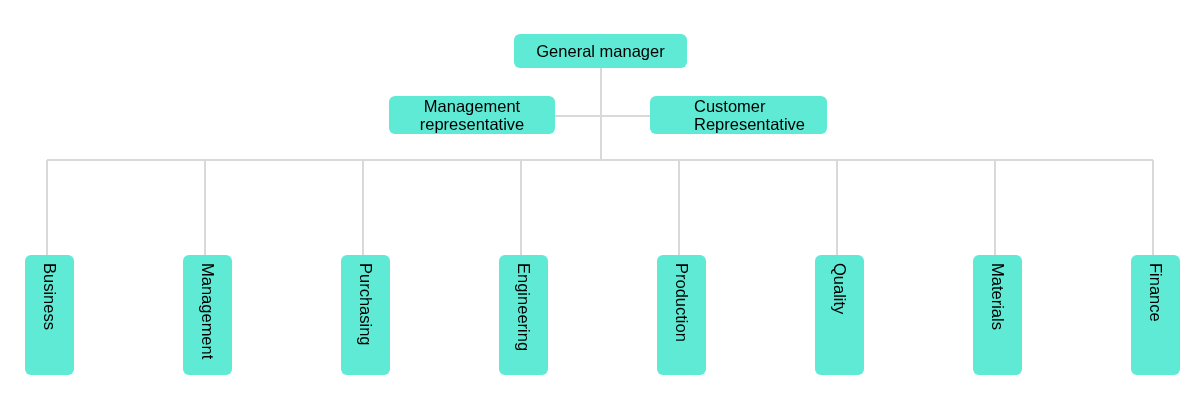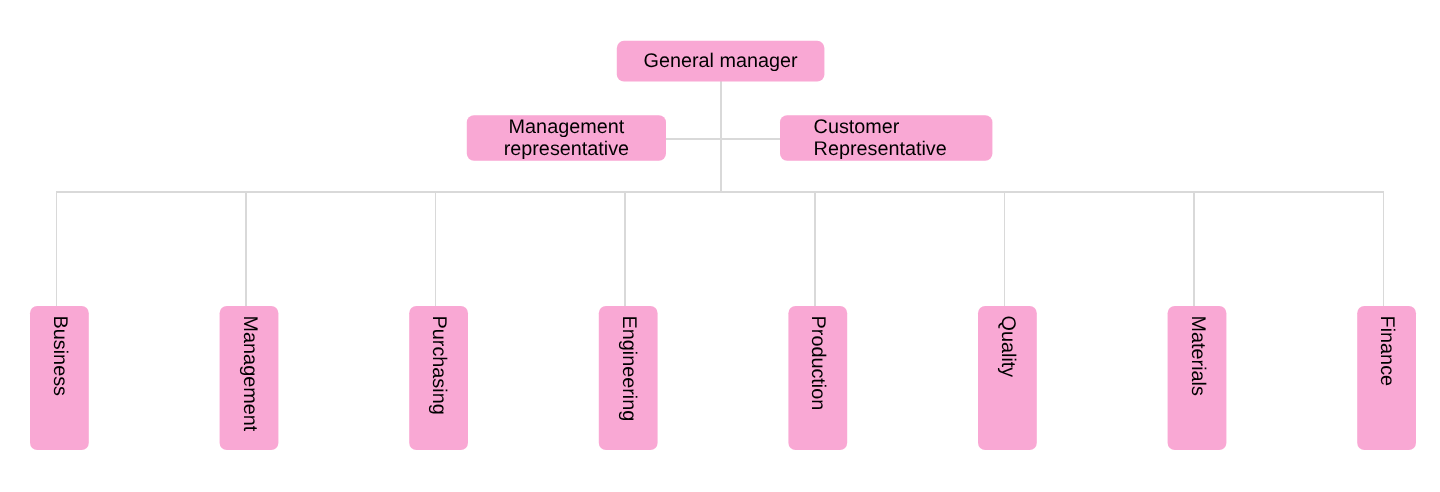--- a/index.html
+++ b/index.html
@@ -20,21 +20,21 @@
   }
   #connectors {
     position: absolute;
     left: 0;
     top: 0;
     width: 1200px;
     height: 410px;
   }
   .node {
     position: absolute;
-    background: #f9a8d4;
+    background: #5eead4;
     border-radius: 6px;
     color: #000000;
     box-sizing: border-box;
   }
   .node-label {
     display: block;
     white-space: pre-line;
     color: #000000;
   }
 
@@ -70,21 +70,21 @@
     width: 166px;
     justify-content: center;
   }
   .node-staff-left .node-label {
     text-align: center;
   }
   .node-staff-right {
     left: 650px;
     width: 177px;
     justify-content: flex-start;
-    padding-left: 28px;
+    padding-left: 44px;
   }
   .node-staff-right .node-label {
     text-align: left;
   }
 
   
   .node-dept {
     top: 255px;
     width: 49px;
     height: 120px;

